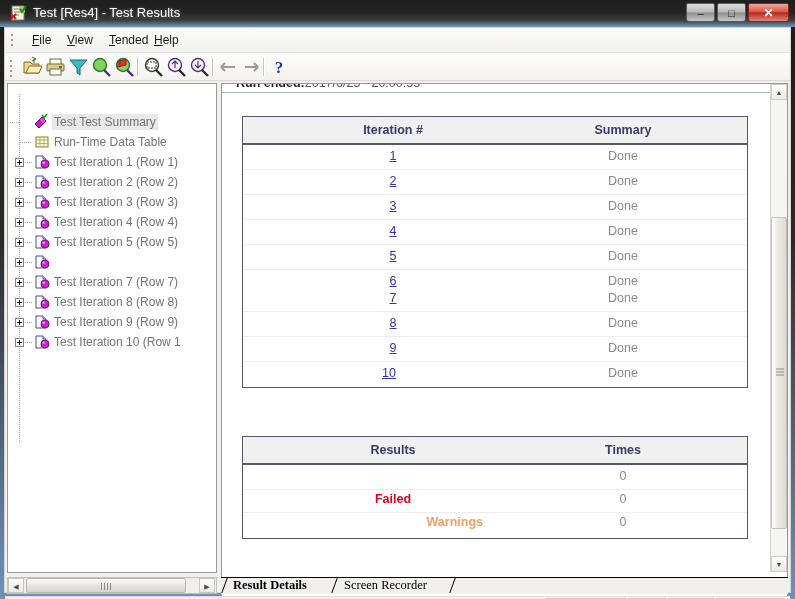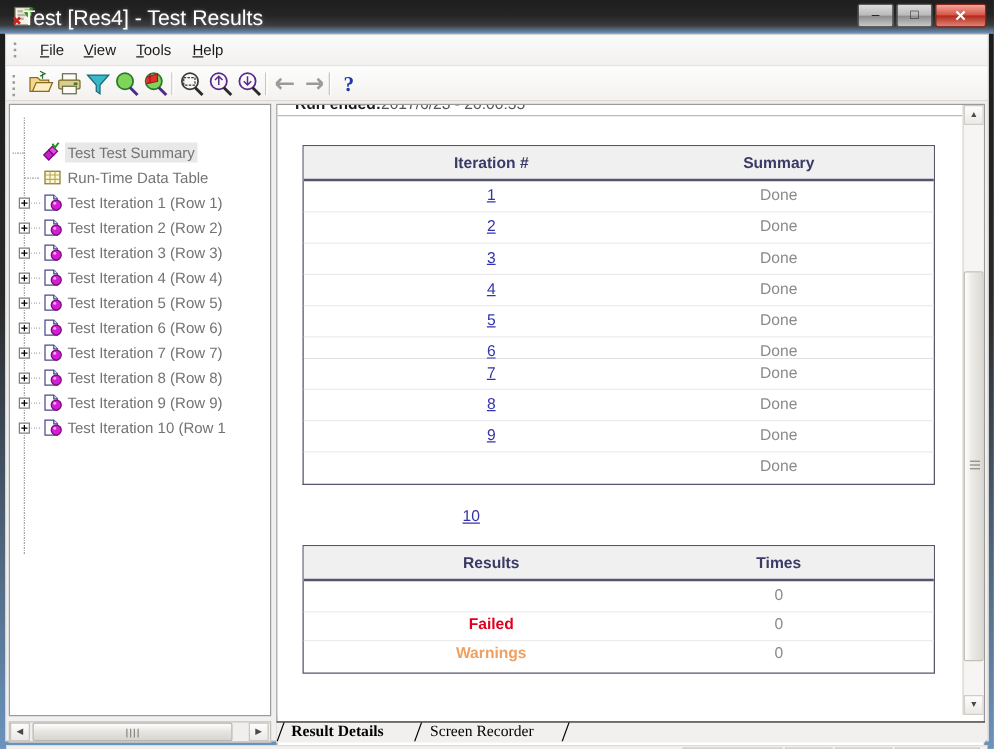--- a/index.html
+++ b/index.html
@@ -17,21 +17,21 @@
   
   #titlebar{
     position:absolute;left:0;top:0;width:795px;height:27px;
     background:linear-gradient(180deg,#1e1e1e 0%,#242424 45%,#3b3b3b 75%,#6f99c4 100%);
     overflow:hidden;
   }
   #title-icon{
     position:absolute;left:10px;top:5px;width:18px;height:17px;
   }
   #title-text{
-    position:absolute;left:18px;top:5px;color:#ffffff;font-size:17px;
+    position:absolute;left:33px;top:5px;color:#ffffff;font-size:13px;
     white-space:nowrap;text-shadow:0 0 3px rgba(255,255,255,.35);
   }
   .wbtn{
     position:absolute;top:3px;height:19px;border:1px solid #5a5a5a;
     border-radius:2px 2px 3px 3px;
     background:linear-gradient(180deg,#dcdcdc 0%,#b9b9b9 48%,#8c8c8c 52%,#c9c9c9 100%);
     box-sizing:border-box;
   }
   #btn-min{left:686px;width:29px;}
   #btn-max{left:717px;width:29px;}
@@ -240,21 +240,21 @@
   <div id="client">
 
     <div id="menubar">
       <span id="menu-grip">
           <i></i>
           <i></i>
           <i></i>
         </span>
       <div class="menuitem" style="left:20px;"><u>F</u><span>ile</span></div>
       <div class="menuitem" style="left:55px;"><u>V</u><span>iew</span></div>
-      <div class="menuitem" style="left:97px;"><u>T</u><span>ools</span></div>
+      <div class="menuitem" style="left:97px;"><u>T</u><span>ended</span></div>
       <div class="menuitem" style="left:142px;"><u>H</u><span>elp</span></div>
     </div>
 
     <div id="toolbar">
       <span id="tb-grip">
           <i></i>
           <i></i>
           <i></i>
           <i></i>
         </span>
@@ -429,21 +429,20 @@
         <span class="plus"></span>
         <div class="dotstub" style="left:17px;top:10px;width:8px;"></div>
         <span class="ico">
           <svg width="16" height="16" viewBox="0 0 16 16">
             <path d="M2 2 L9 2 L12 5 L12 14 L2 14 Z" fill="#ffffff" stroke="#4a4a8a"></path>
             <path d="M9 2 L9 5 L12 5" fill="#dfe4f5" stroke="#4a4a8a"></path>
             <circle cx="11" cy="10" r="4" fill="#d41ed4" stroke="#7a0a7a"></circle>
             <circle cx="9.8" cy="8.6" r="1.2" fill="#f7a8f7"></circle>
           </svg>
         </span>
-        <span class="lbl">Test Iteration 6 (Row 6)</span>
       </div>
       <div class="tnode" style="top:188px;">
         <span class="plus"></span>
         <div class="dotstub" style="left:17px;top:10px;width:8px;"></div>
         <span class="ico">
           <svg width="16" height="16" viewBox="0 0 16 16">
             <path d="M2 2 L9 2 L12 5 L12 14 L2 14 Z" fill="#ffffff" stroke="#4a4a8a"></path>
             <path d="M9 2 L9 5 L12 5" fill="#dfe4f5" stroke="#4a4a8a"></path>
             <circle cx="11" cy="10" r="4" fill="#d41ed4" stroke="#7a0a7a"></circle>
             <circle cx="9.8" cy="8.6" r="1.2" fill="#f7a8f7"></circle>
@@ -550,39 +549,39 @@
           </div>
           <div class="rrow" style="top:25px;">
             <span class="c1" style="left:60px;width:180px;"><a>8</a></span>
             <span class="c2" style="left:300px;width:160px;">Done</span>
           </div>
           <div class="rrow" style="top:50px;">
             <span class="c1" style="left:60px;width:180px;"><a>9</a></span>
             <span class="c2" style="left:300px;width:160px;">Done</span>
           </div>
           <div class="rrow" style="top:75px;border-bottom:none;">
-            <span class="c1" style="left:44px;width:180px;margin-top:40px;"><a>10</a></span>
+            <span class="c1" style="left:56px;width:180px;"><a>10</a></span>
             <span class="c2" style="left:300px;width:160px;">Done</span>
           </div>
         </div>
 
         <div class="rtable" id="status-table" style="left:20px;top:352px;width:506px;height:103px;">
           <div class="thead">
             <span class="th" style="left:60px;width:180px;">Results</span>
             <span class="th" style="left:300px;width:160px;">Times</span>
           </div>
           <div class="rrow" style="top:28px;">
             <span class="c2 st-num" style="left:300px;width:160px;">0</span>
           </div>
           <div class="rrow" style="top:51px;">
             <span class="c1 st-fail" style="left:60px;width:180px;">Failed</span>
             <span class="c2 st-num" style="left:300px;width:160px;">0</span>
           </div>
           <div class="rrow" style="top:74px;border-bottom:none;">
-            <span class="c1 st-warn" style="left:60px;width:180px;">Warnings</span>
+            <span class="c1 st-warn" style="left:60px;width:180px;text-align:right;">Warnings</span>
             <span class="c2 st-num" style="left:300px;width:160px;">0</span>
           </div>
         </div>
       </div>
 
       <div id="cv-scroll">
         <div class="vsb-arrow" style="top:0;">
             <span class="gl">▲</span>
           </div>
         <div id="cv-thumb">

